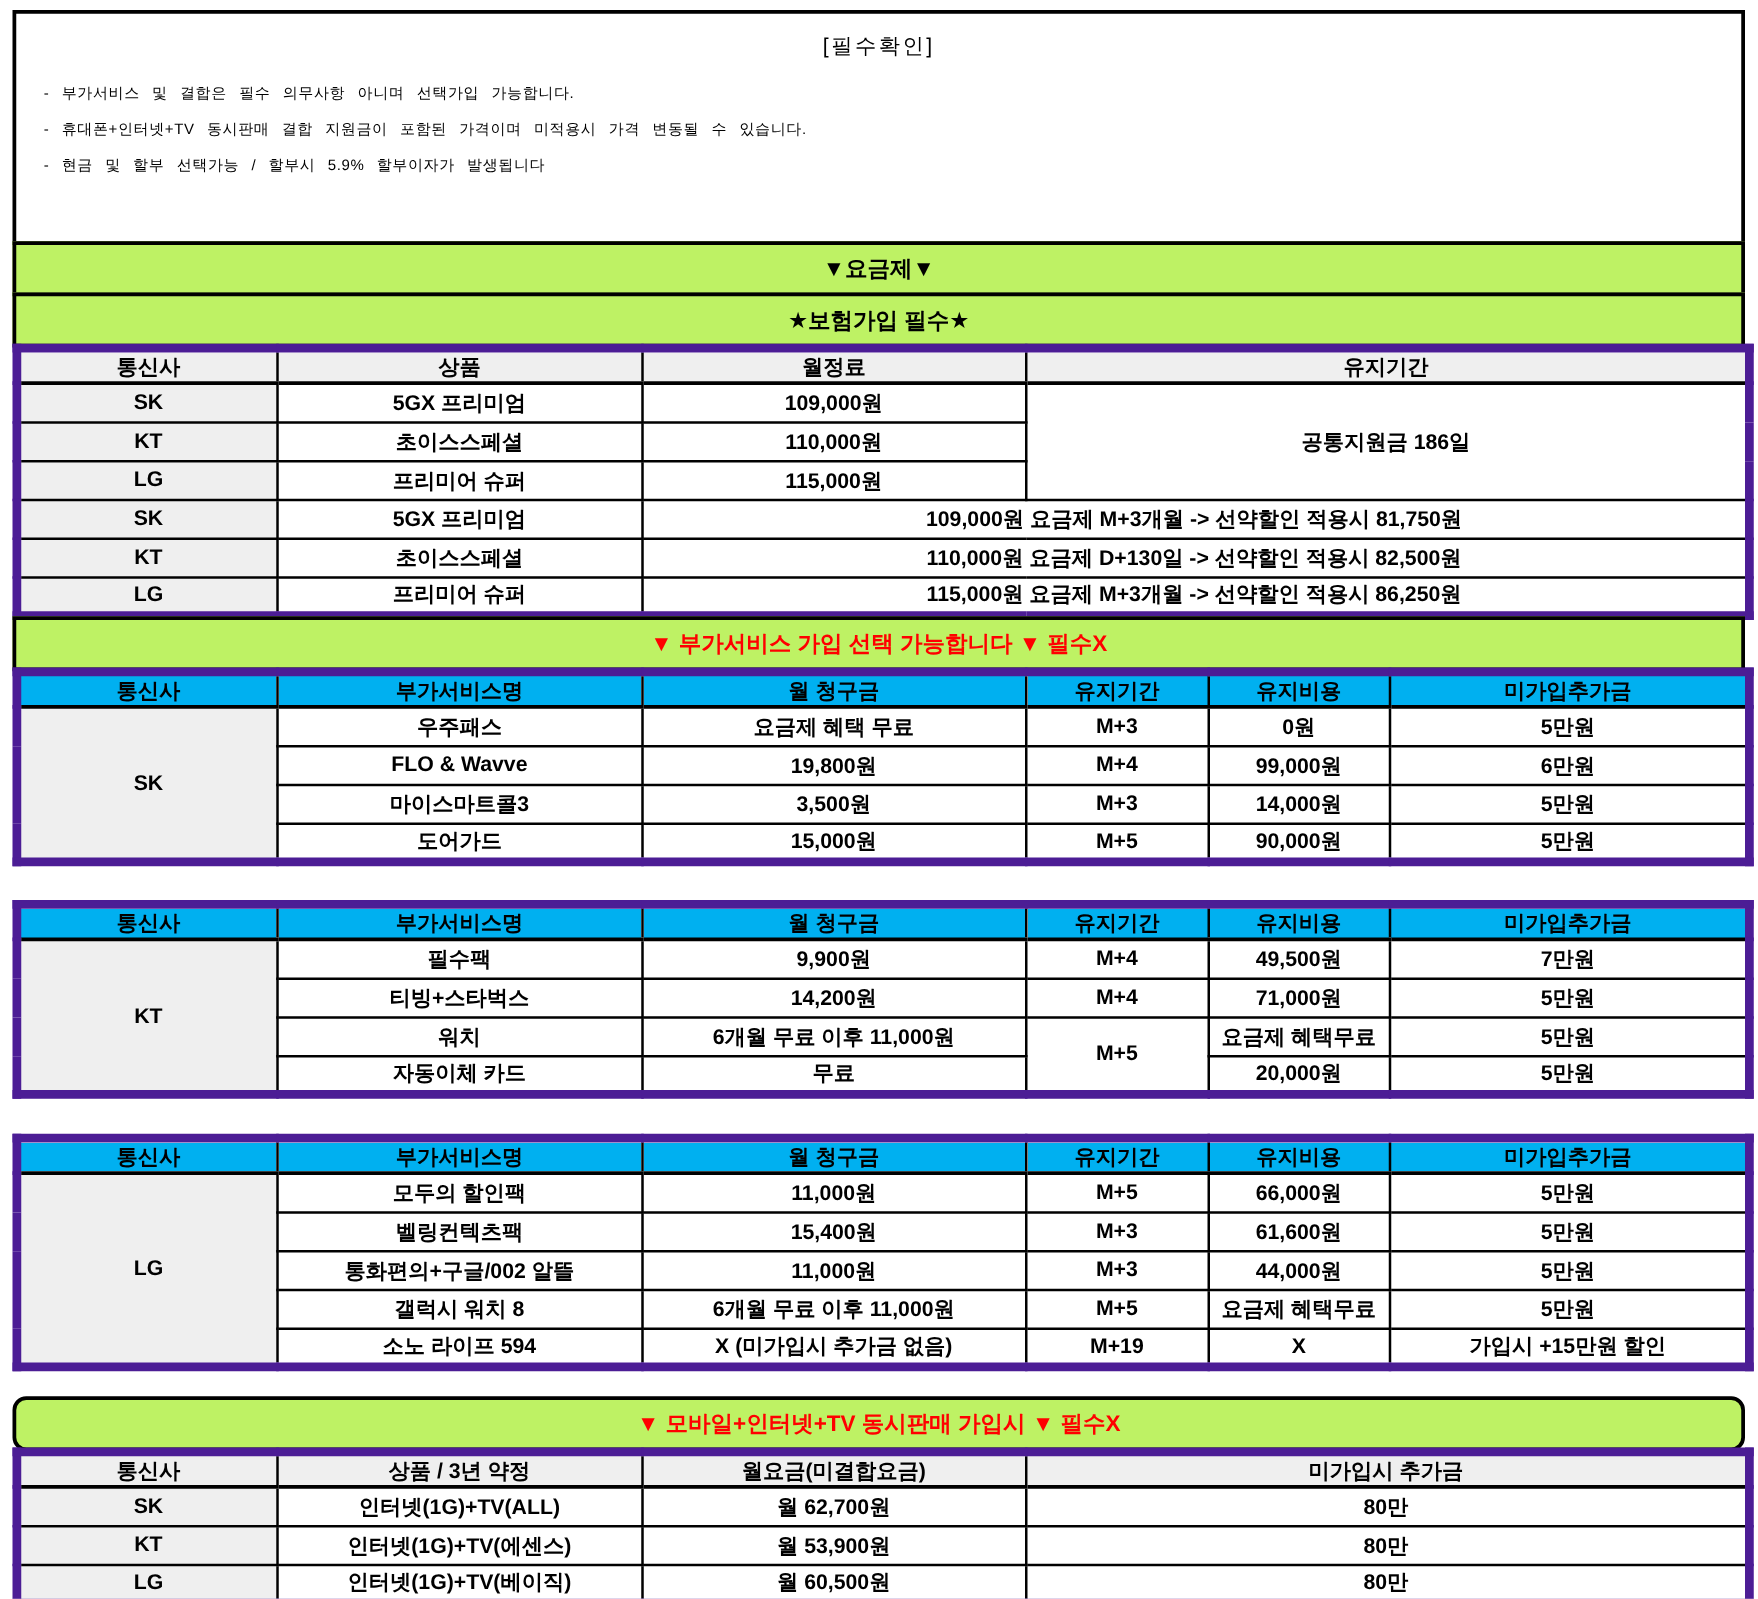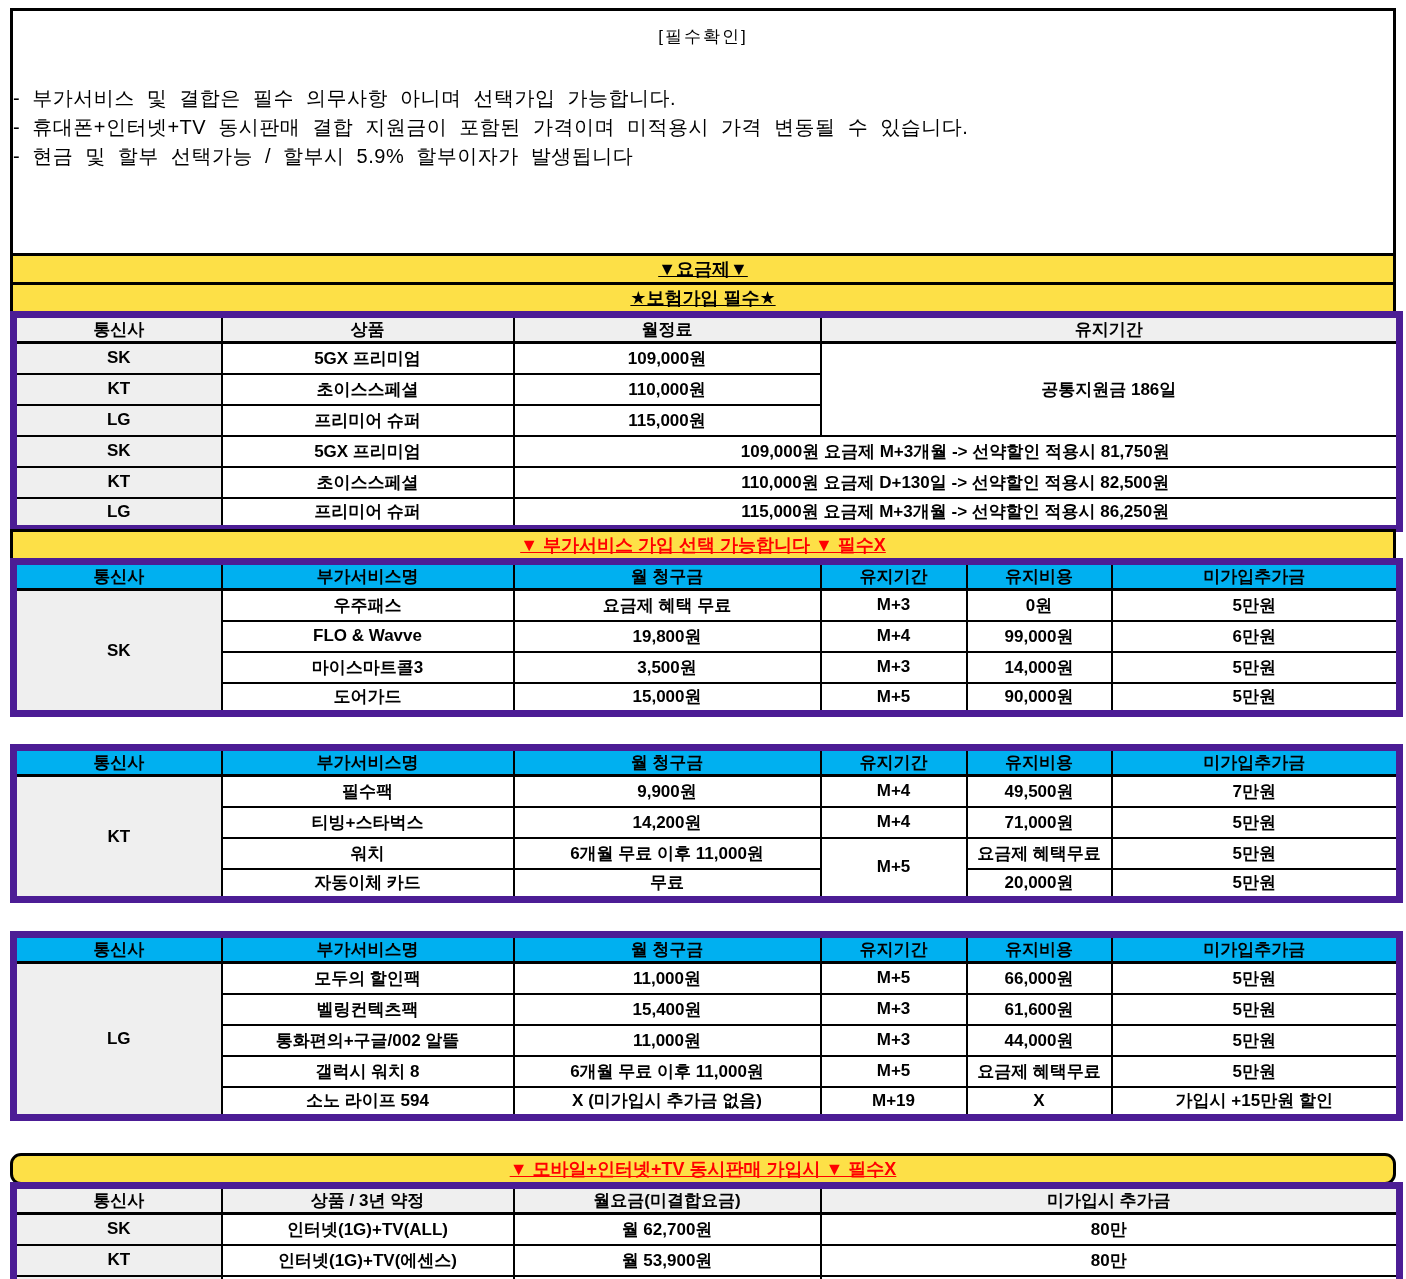--- a/index.html
+++ b/index.html
@@ -6,42 +6,42 @@
   html,body { margin:0; padding:0; background:#fff; }
   .page {
     width:1406px; height:1279px;
     padding:8px 10px 0 10px;
     background:#fff;
     font-family:"Liberation Sans","DejaVu Sans",sans-serif;
     color:#000;
   }
   
   .notice-box {
-    width:1386px; height:248px;
+    width:1386px; height:188px;
     border:3px solid #000;
     background:#fff;
   }
   .notice-title {
     text-align:center; padding-top:14px;
     font-size:17px; font-weight:normal; letter-spacing:2px;
   }
   .notice-lines {
-    margin-top:36px; 
-    font-size:20px; font-weight:normal;
+    margin-top:12px; padding-left:22px;
+    font-size:12px; font-weight:normal;
     letter-spacing:0.5px; word-spacing:6px;
   }
   .notice-line { line-height:29px; }
   
   .banner {
-    width:1386px; height:32px;
+    width:1386px; height:44px;
     margin-top:-3px;
     border:3px solid #000;
-    background:#fde047;
+    background:#bef264;
     display:flex; align-items:center; justify-content:center;
-    font-size:18px; font-weight:bold;text-decoration:underline;
+    font-size:18px; font-weight:bold;
   }
   .banner.red { color:#FF0000;text-align:right; }
   
   table.tbl {
     width:1386px;
     border-collapse:collapse;
     table-layout:fixed;
     border:7px solid #4c1d95;
   }
   table.tbl.joined { margin-top:-3px; }
@@ -50,21 +50,21 @@
     text-align:center; vertical-align:middle;
     font-size:17px; font-weight:bold;
     height:31px; padding:0 4px;
     overflow:hidden; white-space:nowrap;
   }
   .tbl tr.head th { height:28px; border-bottom:3px solid #000; }
   .gray { background:#EFEFEF; }
   .blue { background:#00B0F0; }
   .gap27 { margin-top:27px; }
   .gap28 { margin-top:28px; }
-  .gap20 { margin-top:32px;border-radius:11px; }
+  .gap20 { margin-top:20px;border-radius:11px; }
 </style>
 </head>
 <body>
 
 <div class="page">
 
   <div class="notice-box">
     <div class="notice-title">[필수확인]</div>
     <div class="notice-lines">
       <div class="notice-line">- 부가서비스 및 결합은 필수 의무사항 아니며 선택가입 가능합니다.</div>

